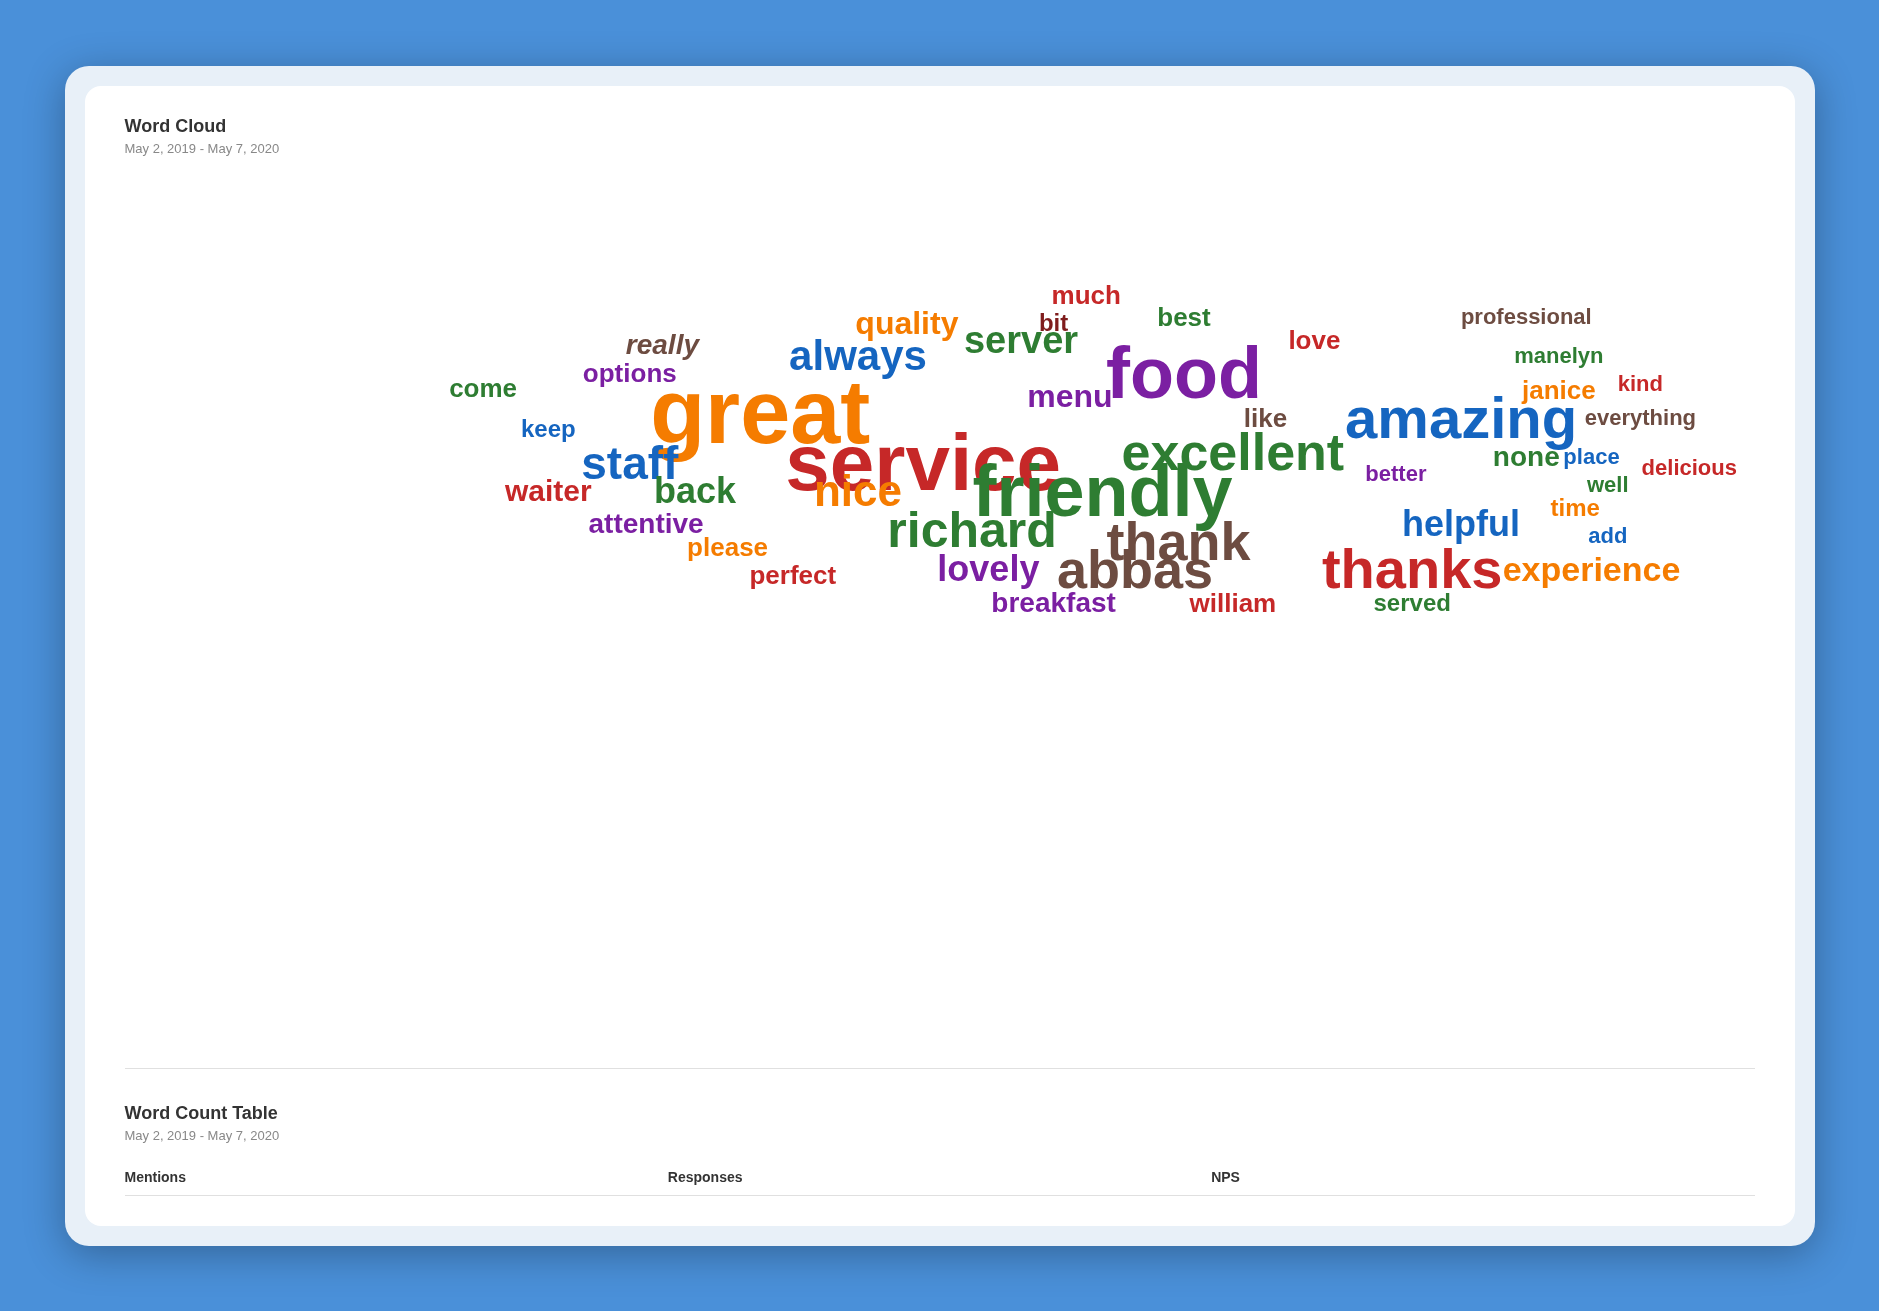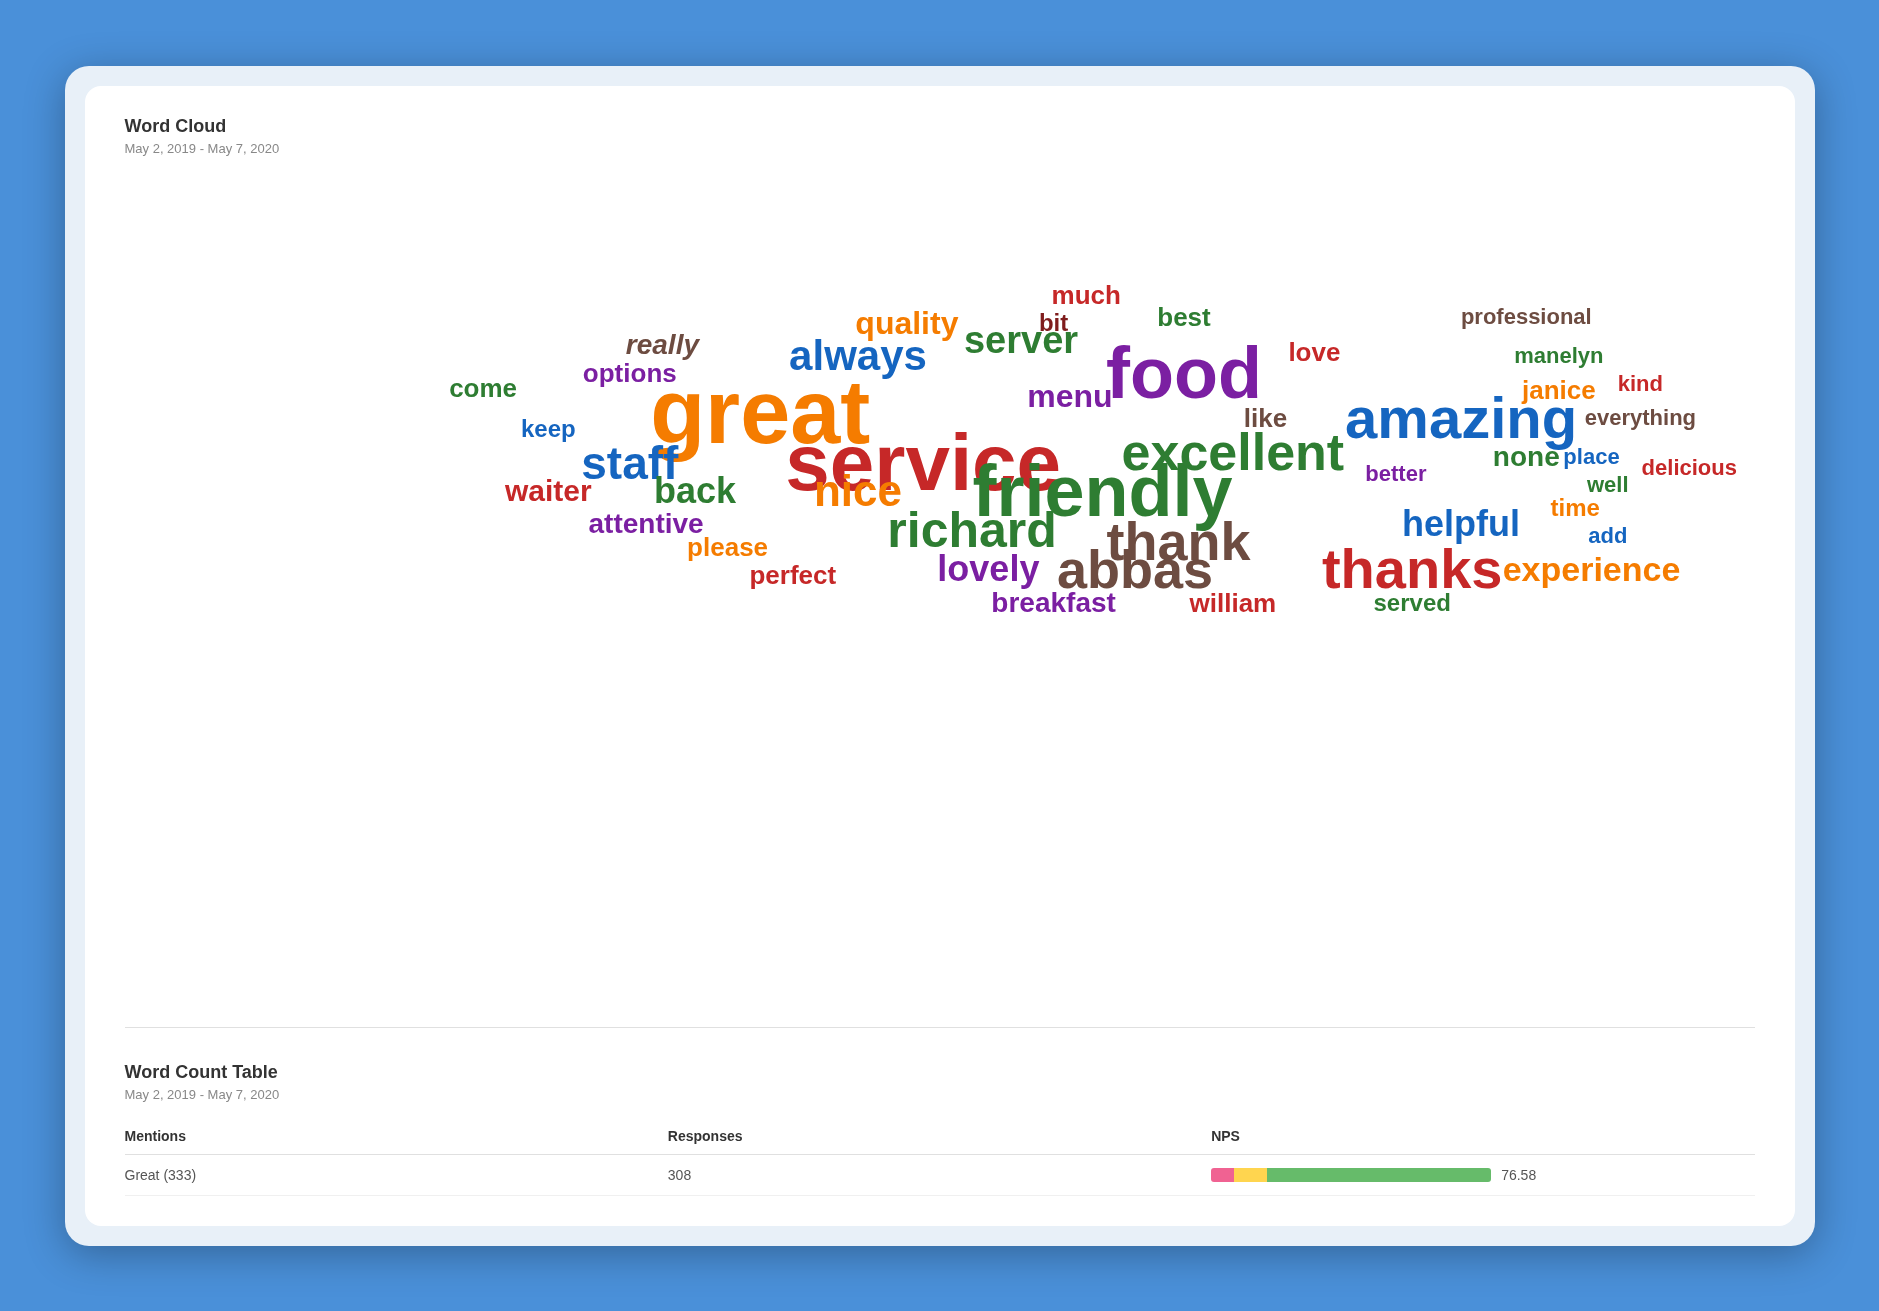--- a/index.html
+++ b/index.html
@@ -143,21 +143,21 @@
           <span class="word" style="font-size: 26px; color: rgb(198, 40, 40); left: 668.3px; top: 403.2px;">perfect</span>
           <span class="word" style="font-size: 28px; color: rgb(109, 76, 65); left: 537.9px; top: 173.6px; font-style: italic;">really</span>
           <span class="word" style="font-size: 26px; color: rgb(123, 31, 162); left: 505.3px; top: 201.6px;">options</span>
           <span class="word" style="font-size: 26px; color: rgb(46, 125, 50); left: 358.6px; top: 216px;">come</span>
           <span class="word" style="font-size: 24px; color: rgb(21, 101, 192); left: 423.8px; top: 257.6px;">keep</span>
           <span class="word" style="font-size: 32px; color: rgb(123, 31, 162); left: 945.4px; top: 224px;">menu</span>
           <span class="word" style="font-size: 32px; color: rgb(245, 124, 0); left: 782.4px; top: 151.2px;">quality</span>
           <span class="word" style="font-size: 26px; color: rgb(198, 40, 40); left: 961.7px; top: 123.2px;">much</span>
           <span class="word" style="font-size: 24px; color: #7f1d1d; left: 929.1px; top: 151.2px;">bit</span>
           <span class="word" style="font-size: 26px; color: rgb(46, 125, 50); left: 1059.5px; top: 145.6px;">best</span>
-          <span class="word" style="font-size: 26px; color: rgb(198, 40, 40); left: 1189.9px; top: 168px; margin-top: 12px;">love</span>
+          <span class="word" style="font-size: 26px; color: rgb(198, 40, 40); left: 1189.9px; top: 168px;">love</span>
           <span class="word" style="font-size: 22px; color: rgb(109, 76, 65); left: 1401.8px; top: 145.6px;">professional</span>
           <span class="word" style="font-size: 22px; color: rgb(46, 125, 50); left: 1434.4px; top: 184.8px;">manelyn</span>
           <span class="word" style="font-size: 26px; color: rgb(245, 124, 0); left: 1434.4px; top: 218.4px;">janice</span>
           <span class="word" style="font-size: 22px; color: rgb(198, 40, 40); left: 1515.9px; top: 212.8px;">kind</span>
           <span class="word" style="font-size: 22px; color: rgb(109, 76, 65); left: 1515.9px; top: 246.4px;">everything</span>
           <span class="word" style="font-size: 22px; color: rgb(21, 101, 192); left: 1467px; top: 285.6px;">place</span>
           <span class="word" style="font-size: 22px; color: rgb(46, 125, 50); left: 1483.3px; top: 313.6px;">well</span>
           <span class="word" style="font-size: 22px; color: rgb(198, 40, 40); left: 1564.8px; top: 296.8px;">delicious</span>
           <span class="word" style="font-size: 28px; color: rgb(46, 125, 50); left: 1401.8px; top: 285.6px;">none</span>
           <span class="word" style="font-size: 22px; color: rgb(123, 31, 162); left: 1271.4px; top: 302.4px;">better</span>
@@ -175,28 +175,16 @@
     <div class="word-count-section">
       <div class="section-title">Word Count Table</div>
       <div class="section-date">May 2, 2019 - May 7, 2020</div>
 
       <div class="table-header">
         <div class="table-header-cell">Mentions</div>
         <div class="table-header-cell">Responses</div>
         <div class="table-header-cell">NPS</div>
       </div>
 
-      <div class="table-row">
-        <div class="table-cell">Great (333)</div>
-        <div class="table-cell">308</div>
-        <div class="nps-cell table-cell">
-          <div class="nps-bar-container">
-            <div class="nps-bar-red"></div>
-            <div class="nps-bar-yellow"></div>
-            <div class="nps-bar-green"></div>
-          </div>
-          <span class="nps-value">76.58</span>
-        </div>
-      </div>
     </div>
 
   </div>
 </div>
 
 </body></html>

